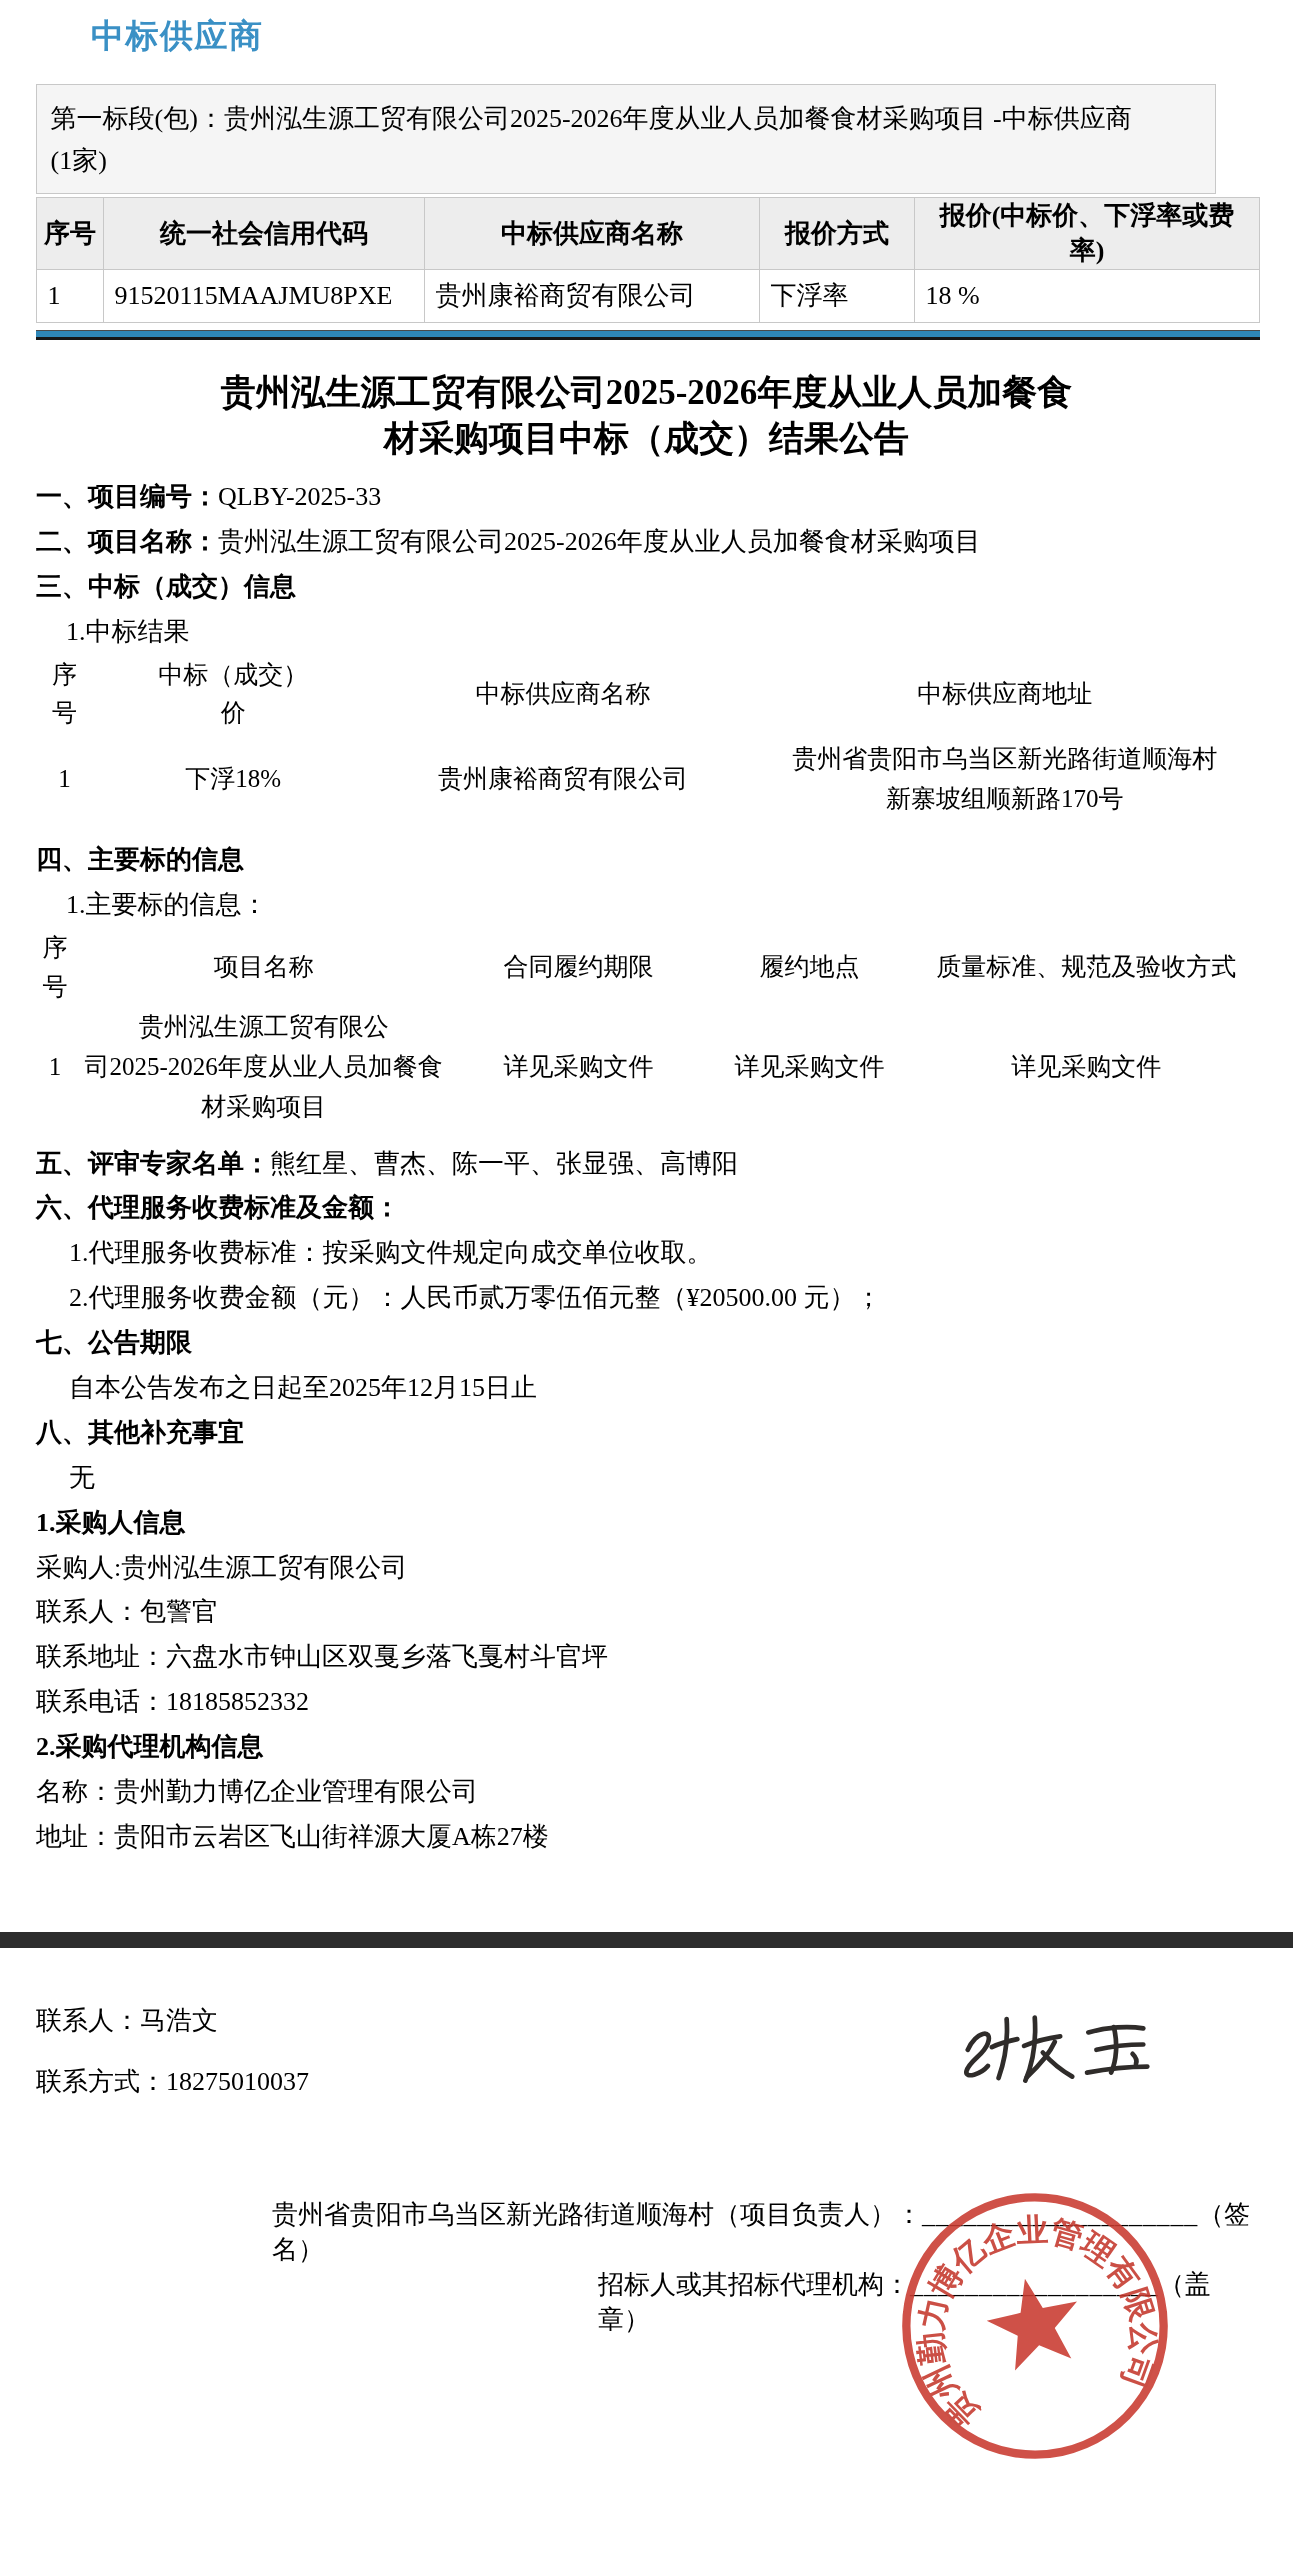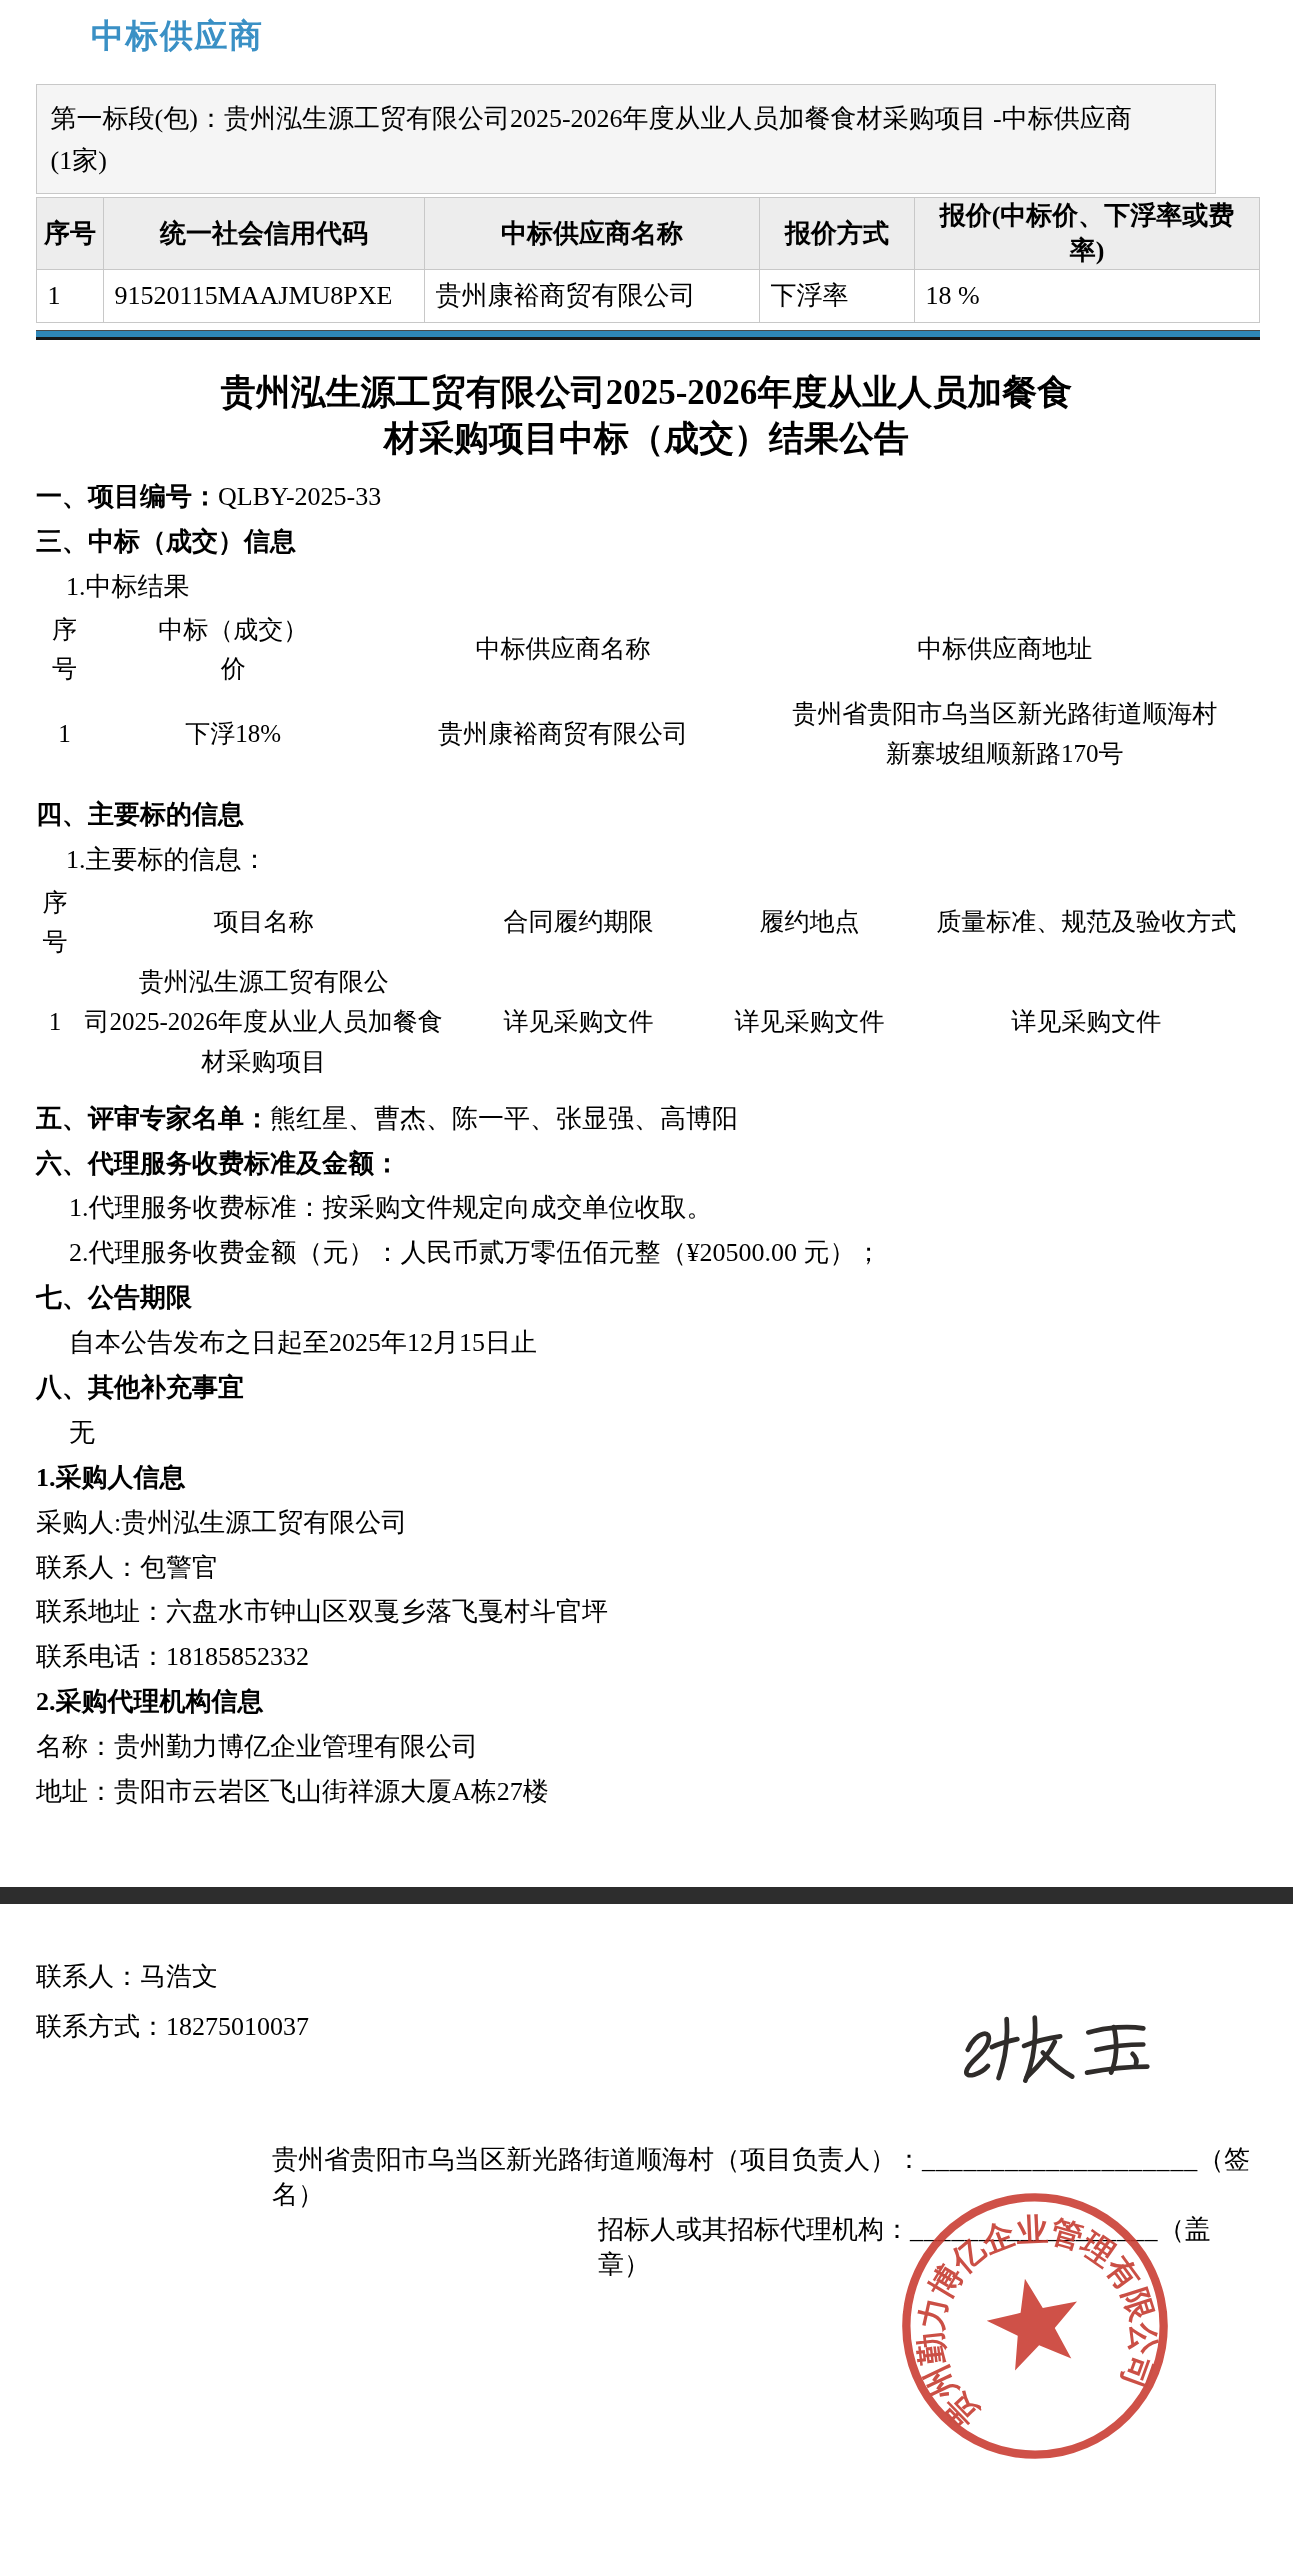--- a/index.html
+++ b/index.html
@@ -61,21 +61,21 @@
   table.subject td { height:121px; }
   td.cell-left { text-align:left; padding-left:7.6px; }
 
   .dark-bar {
     position:relative; left:-36px; width:1293px; height:16.7px;
     background:#2d2d2d; margin-top:80px;
   }
 
   .f-line { font-size:26px; line-height:1.1; }
   .f-contact { margin-top:59px; }
-  .f-phone { margin-top:22px; }
+  .f-phone { margin-top:32px; }
   .sign-row1 { margin-top:100px; font-size:26px; padding-left:236px; }
   .sign-row2 { font-size:26px; padding-left:562px; }
   .blank { letter-spacing:0.8px; }
 
   .signature-svg {
     position:absolute; left:949px; top:2005px; width:201px; height:87px; z-index:3;
   }
   .signature-svg path {
     fill:none; stroke:#2f2c2a; stroke-width:7; stroke-linecap:round; stroke-linejoin:round;
   }
@@ -128,20 +128,21 @@
   </tbody>
     </table>
 
   <div class="divider"></div>
 
   <div class="main-title">贵州泓生源工贸有限公司2025-2026年度从业人员加餐食
 材采购项目中标（成交）结果公告</div>
 
   <div class="line mt-big"><span class="b">一、项目编号：</span><span class="val">QLBY-2025-33</span></div>
 
+  <div class="line"><span class="b">二、项目名称：</span><span class="val">贵州泓生源工贸有限公司2025-2026年度从业人员加餐食材采购项目</span></div>
 
   <div class="line b">三、中标（成交）信息</div>
   <div class="line sub">1.中标结果</div>
 
   <table class="plain">
     <colgroup>
       <col style="width:57px">
         <col style="width:280px">
         <col style="width:379px">
         <col style="width:504px">

